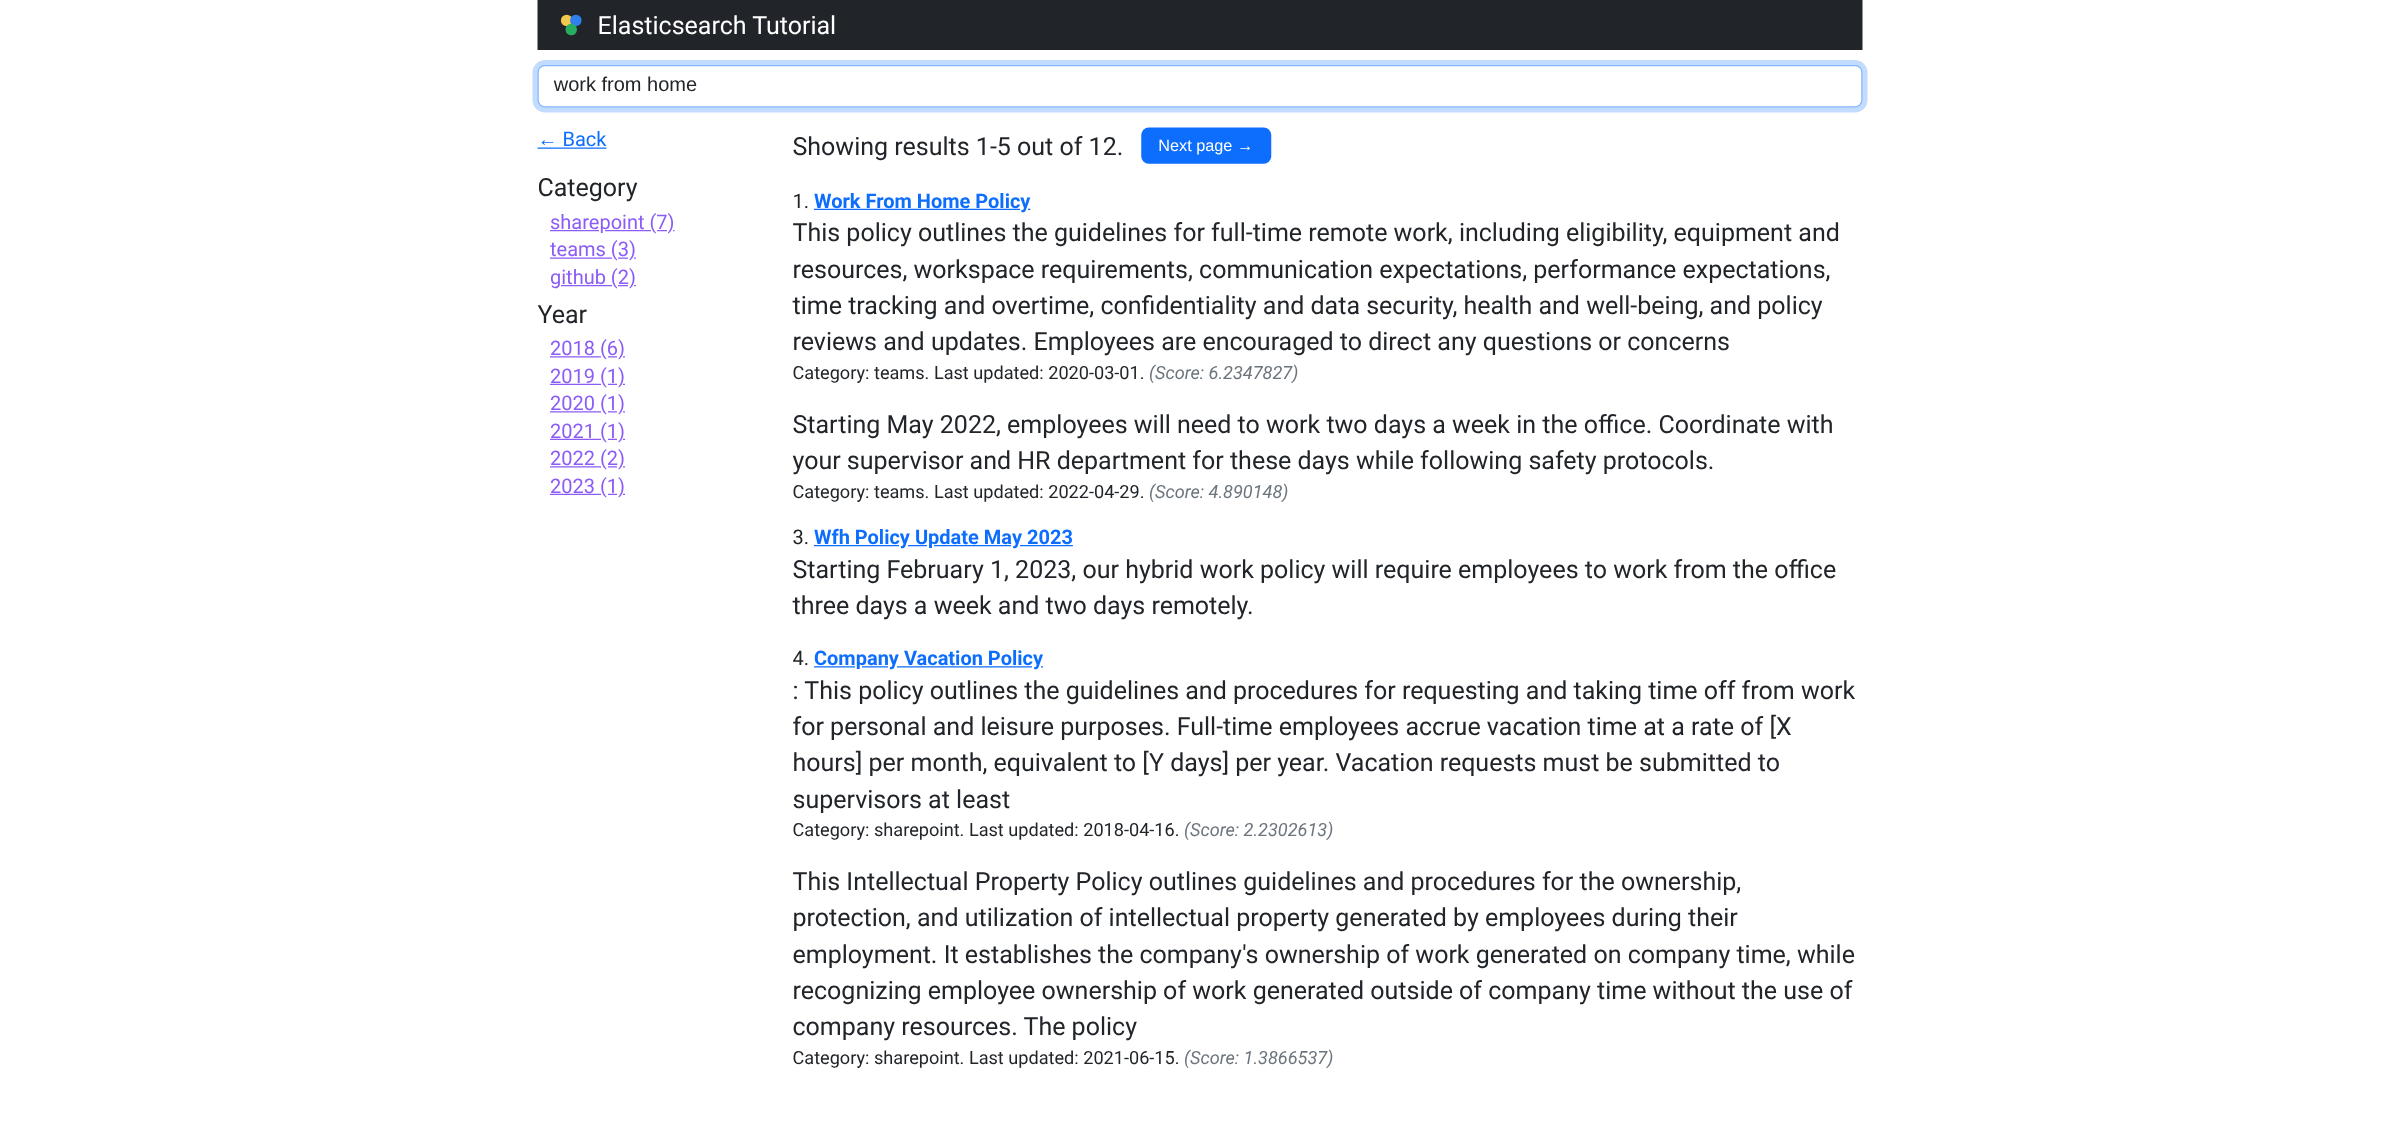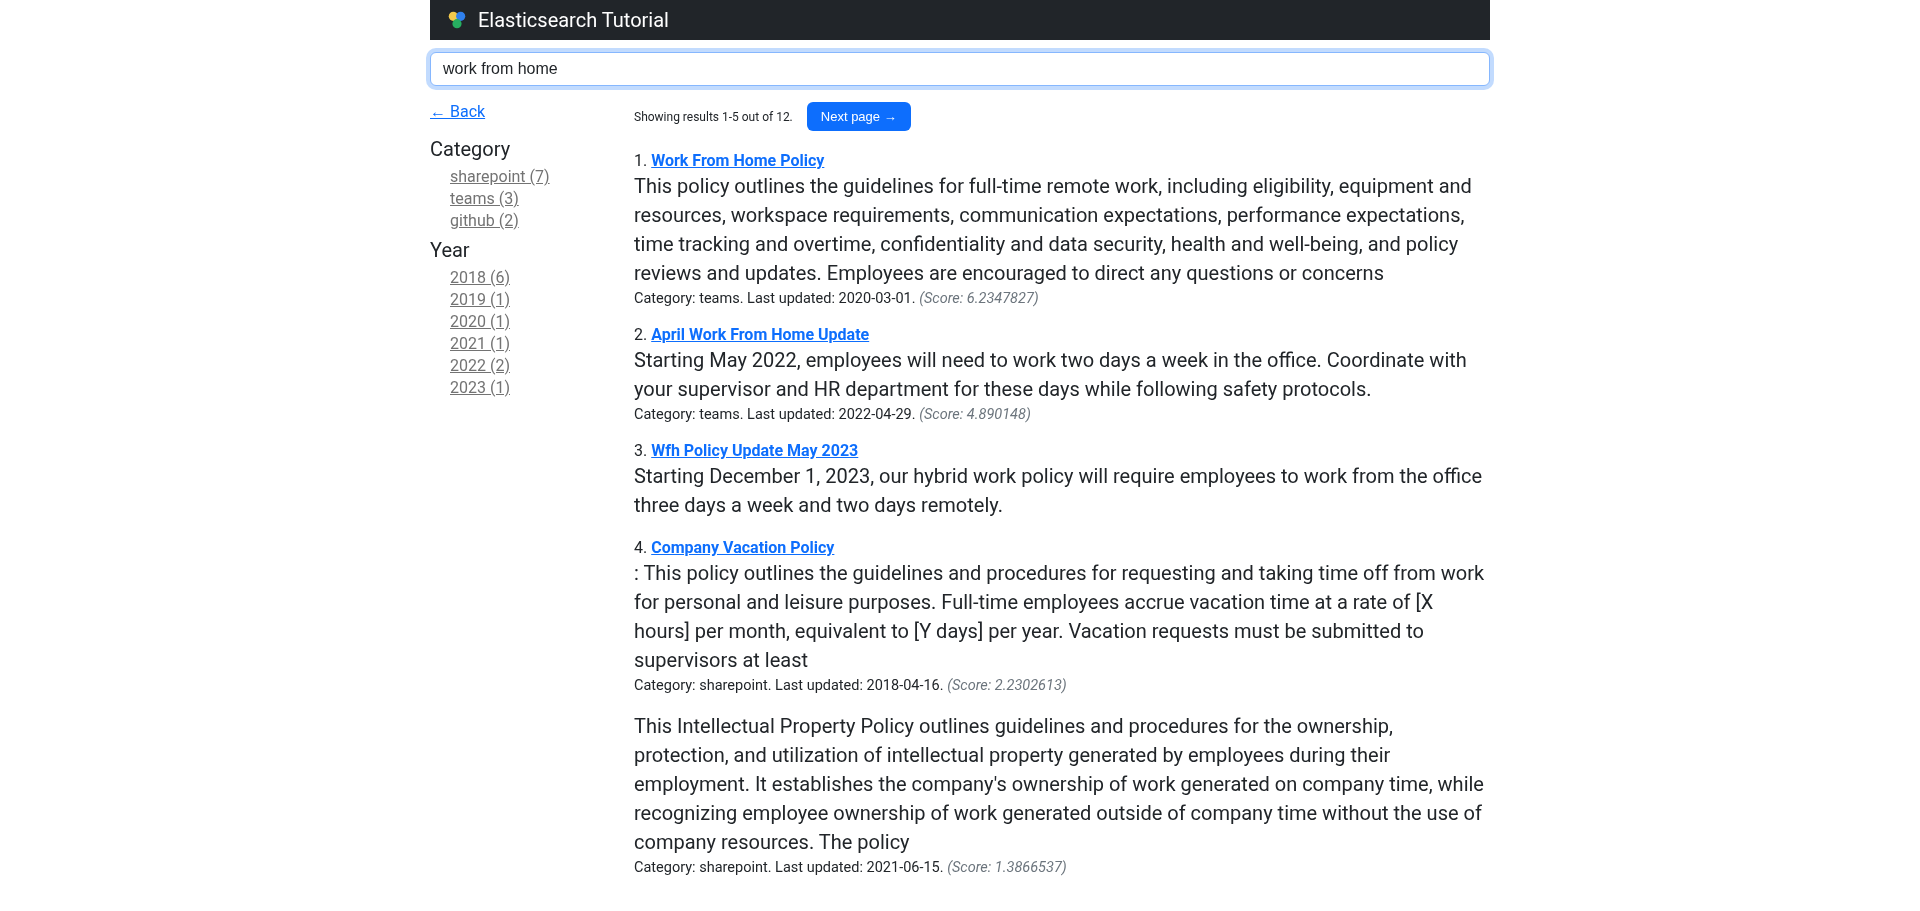--- a/index.html
+++ b/index.html
@@ -74,33 +74,32 @@
     .facet-list {
       list-style: none;
       padding: 0;
       margin: 0 0 8px 0;
     }
     .facet-list li {
       margin: 3px 0;
       padding-left: 10px;
     }
     .facet-list a {
-      color: #737373;
+      color: #8b5cf6;
       text-decoration: underline;
       font-size: 16px;
-      margin-left: 10px;
     }
     .results-header {
       display: flex;
       align-items: center;
       gap: 14px;
       margin-bottom: 20px;
     }
     .results-summary {
-      font-size: 12px;
+      font-size: 20px;
     }
     .btn-primary {
       background: #0d6efd;
       color: #fff;
       border: none;
       padding: 7px 14px;
       border-radius: 6px;
       font-size: 13px;
       cursor: pointer;
     }
@@ -195,34 +194,31 @@
           <p class="result-line1">
             <span class="result-num">1. </span><a href="#" class="result-title">Work From Home Policy</a>
           </p>
           <p class="result-snippet">This policy outlines the guidelines for full-time remote work, including eligibility, equipment and resources, workspace requirements, communication expectations, performance expectations, time tracking and overtime, confidentiality and data security, health and well-being, and policy reviews and updates. Employees are encouraged to direct any questions or concerns</p>
           <p class="result-meta">
             <span class="meta-text">Category: teams. Last updated: 2020-03-01. </span><span class="score">(Score: 6.2347827)</span>
           </p>
         </div>
 
         <div class="result">
-          <p class="result-line1">
-            <span class="result-num">2. </span><a href="#" class="result-title">April Work From Home Update</a>
-          </p>
           <p class="result-snippet">Starting May 2022, employees will need to work two days a week in the office. Coordinate with your supervisor and HR department for these days while following safety protocols.</p>
           <p class="result-meta">
             <span class="meta-text">Category: teams. Last updated: 2022-04-29. </span><span class="score">(Score: 4.890148)</span>
           </p>
         </div>
 
         <div class="result">
           <p class="result-line1">
             <span class="result-num">3. </span><a href="#" class="result-title">Wfh Policy Update May 2023</a>
           </p>
-          <p class="result-snippet">Starting December 1, 2023, our hybrid work policy will require employees to work from the office three days a week and two days remotely.</p>
+          <p class="result-snippet">Starting February 1, 2023, our hybrid work policy will require employees to work from the office three days a week and two days remotely.</p>
         </div>
 
         <div class="result">
           <p class="result-line1">
             <span class="result-num">4. </span><a href="#" class="result-title">Company Vacation Policy</a>
           </p>
           <p class="result-snippet">: This policy outlines the guidelines and procedures for requesting and taking time off from work for personal and leisure purposes. Full-time employees accrue vacation time at a rate of [X hours] per month, equivalent to [Y days] per year. Vacation requests must be submitted to supervisors at least</p>
           <p class="result-meta">
             <span class="meta-text">Category: sharepoint. Last updated: 2018-04-16. </span><span class="score">(Score: 2.2302613)</span>
           </p>

